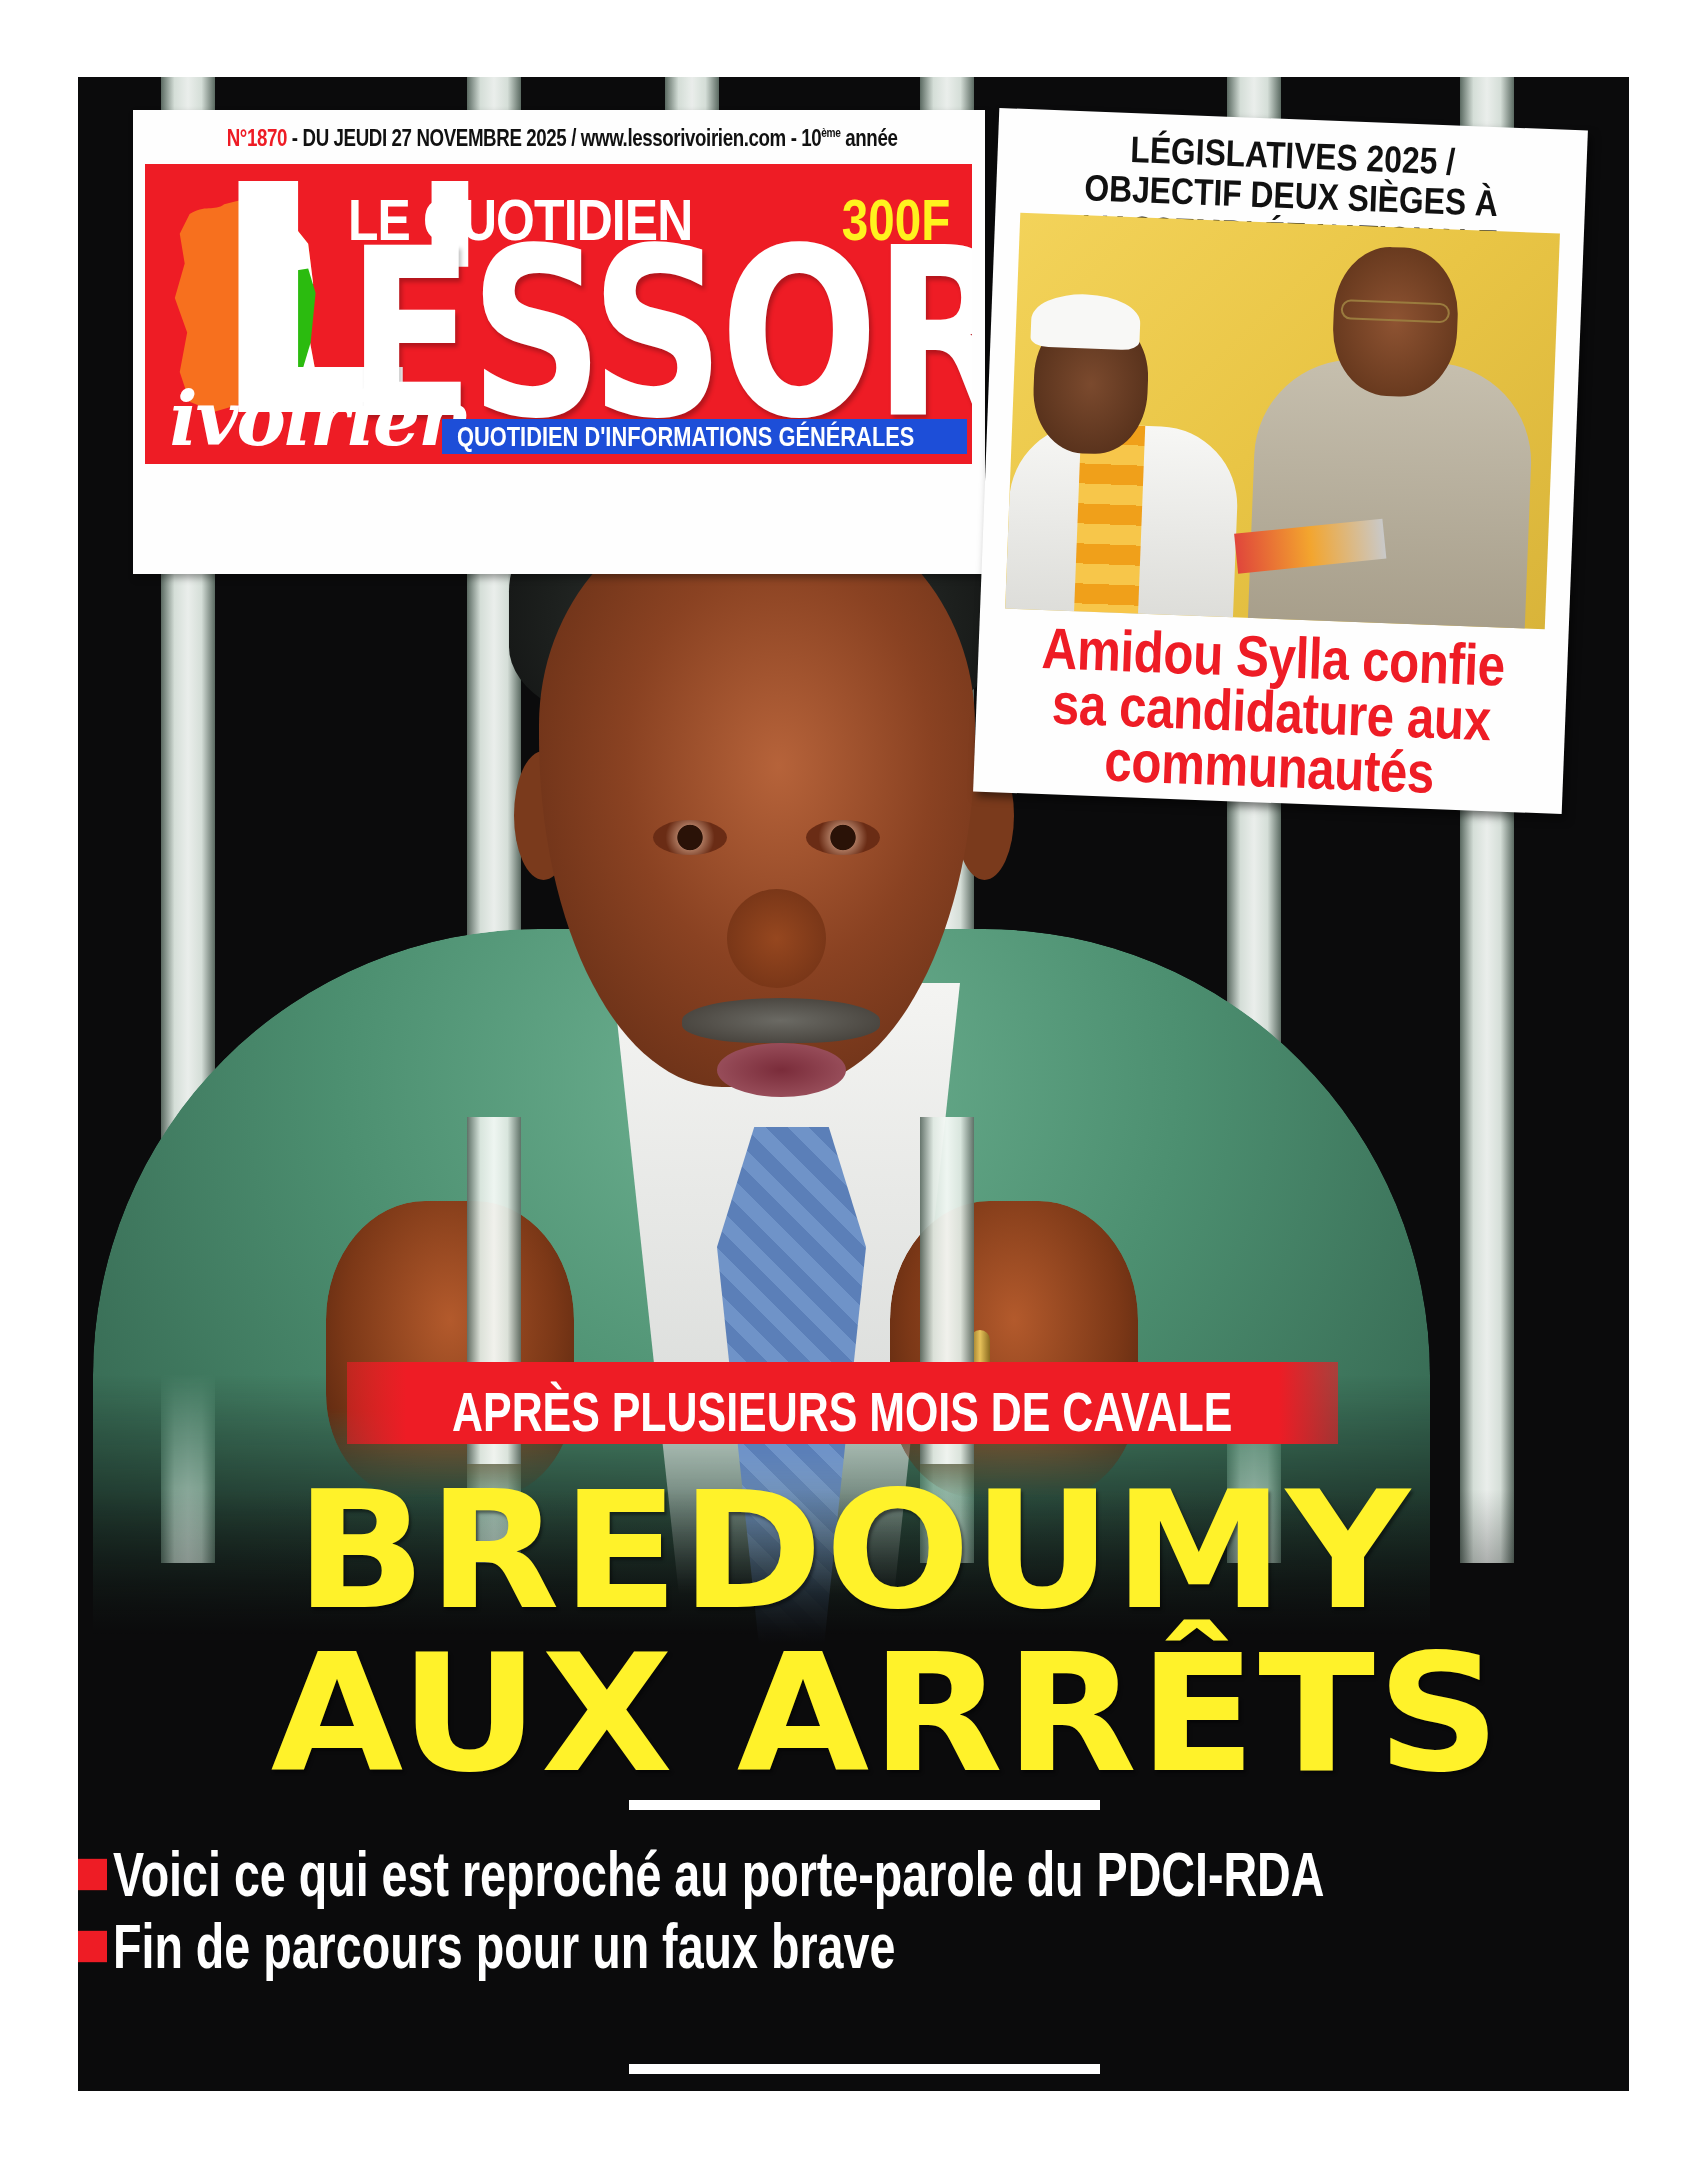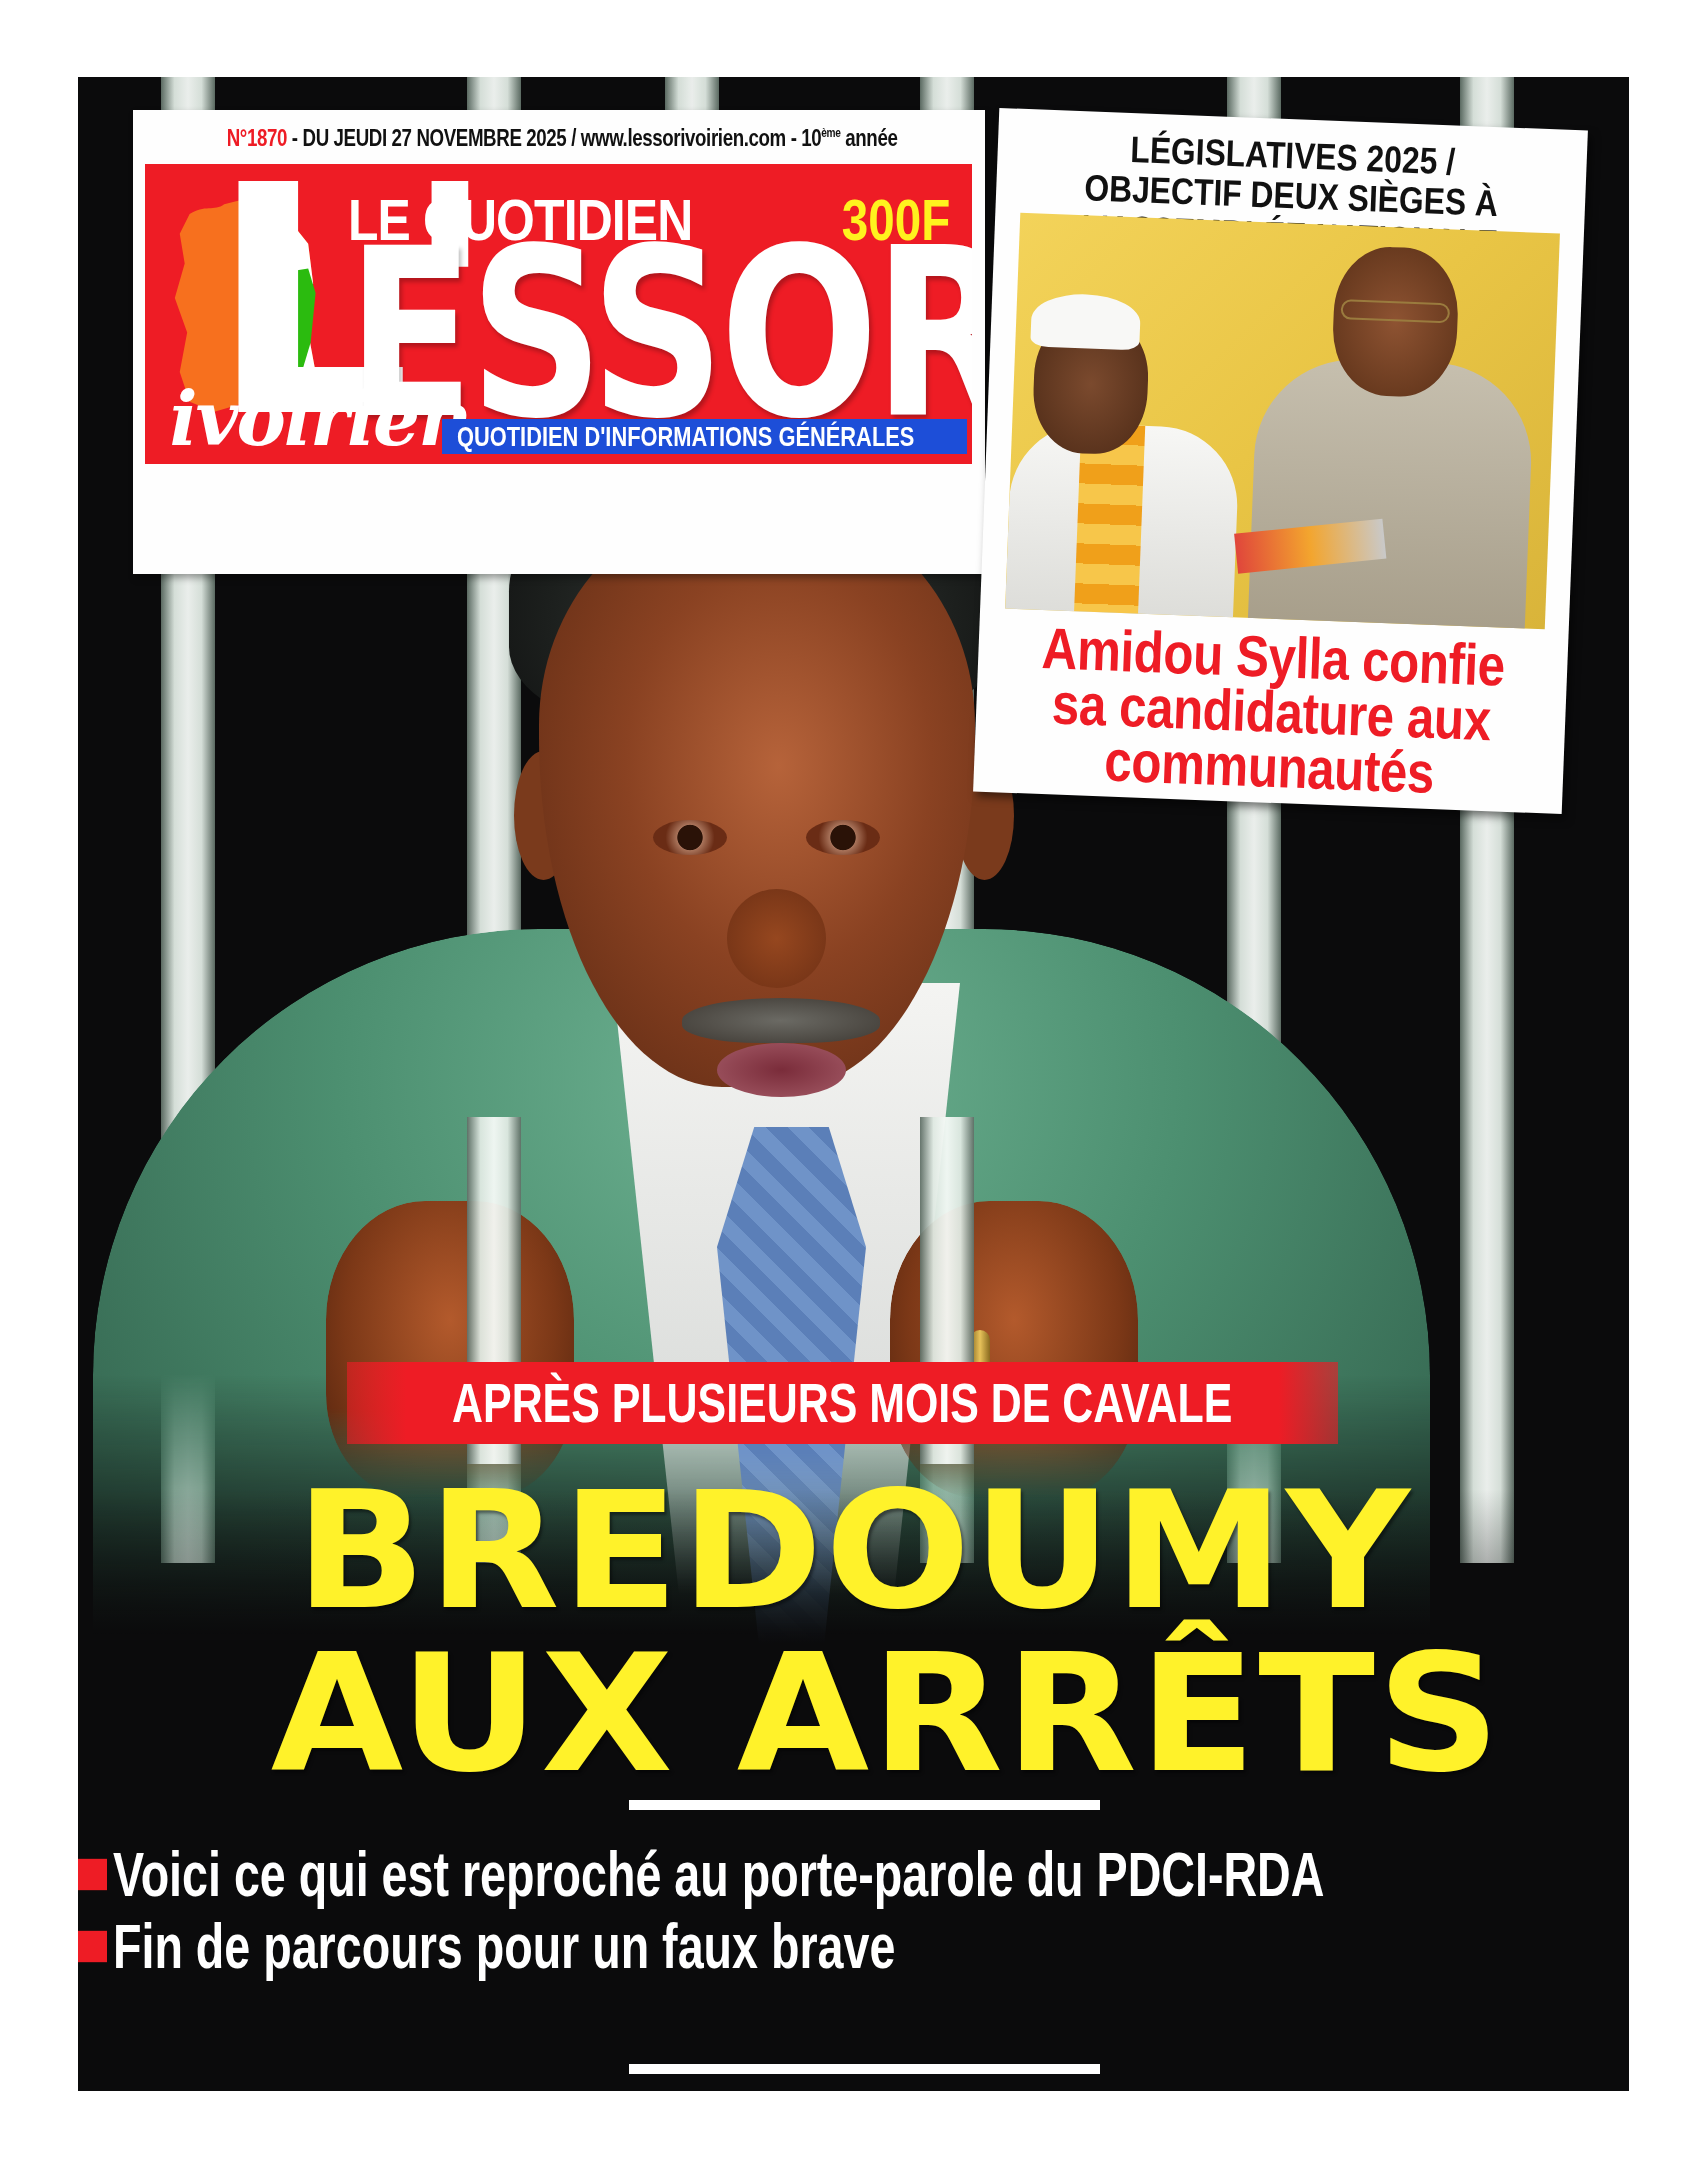--- a/index.html
+++ b/index.html
@@ -143,21 +143,21 @@
   .inset-headline {
     position:absolute; left:10px; top:510px; width:570px; text-align:center;
     font-weight:900; color:#ee1c25; font-size:58px; line-height:55px; letter-spacing:-0.5px;
     transform:scaleX(.85); transform-origin:center top;
   }
 
   
   .kicker {
     position:absolute; left:269px; top:1285px; width:991px; height:82px;
     background:linear-gradient(90deg,rgba(238,28,37,.6) 0%,#ee1c25 6%,#ee1c25 94%,rgba(238,28,37,.6) 100%);
-    display:flex; align-items:center; justify-content:center;
+    display:flex; align-items:flex-end; justify-content:center;
   }
   .kicker span {
     color:#fff; font-weight:bold; font-size:55px; white-space:nowrap; display:inline-block;
     transform:scaleX(.78);
   }
 
   
   .headline {
     position:absolute; left:0; width:1551px; text-align:center; color:#fff22a;
     font-family:"DejaVu Sans", sans-serif; font-weight:900; line-height:1;

